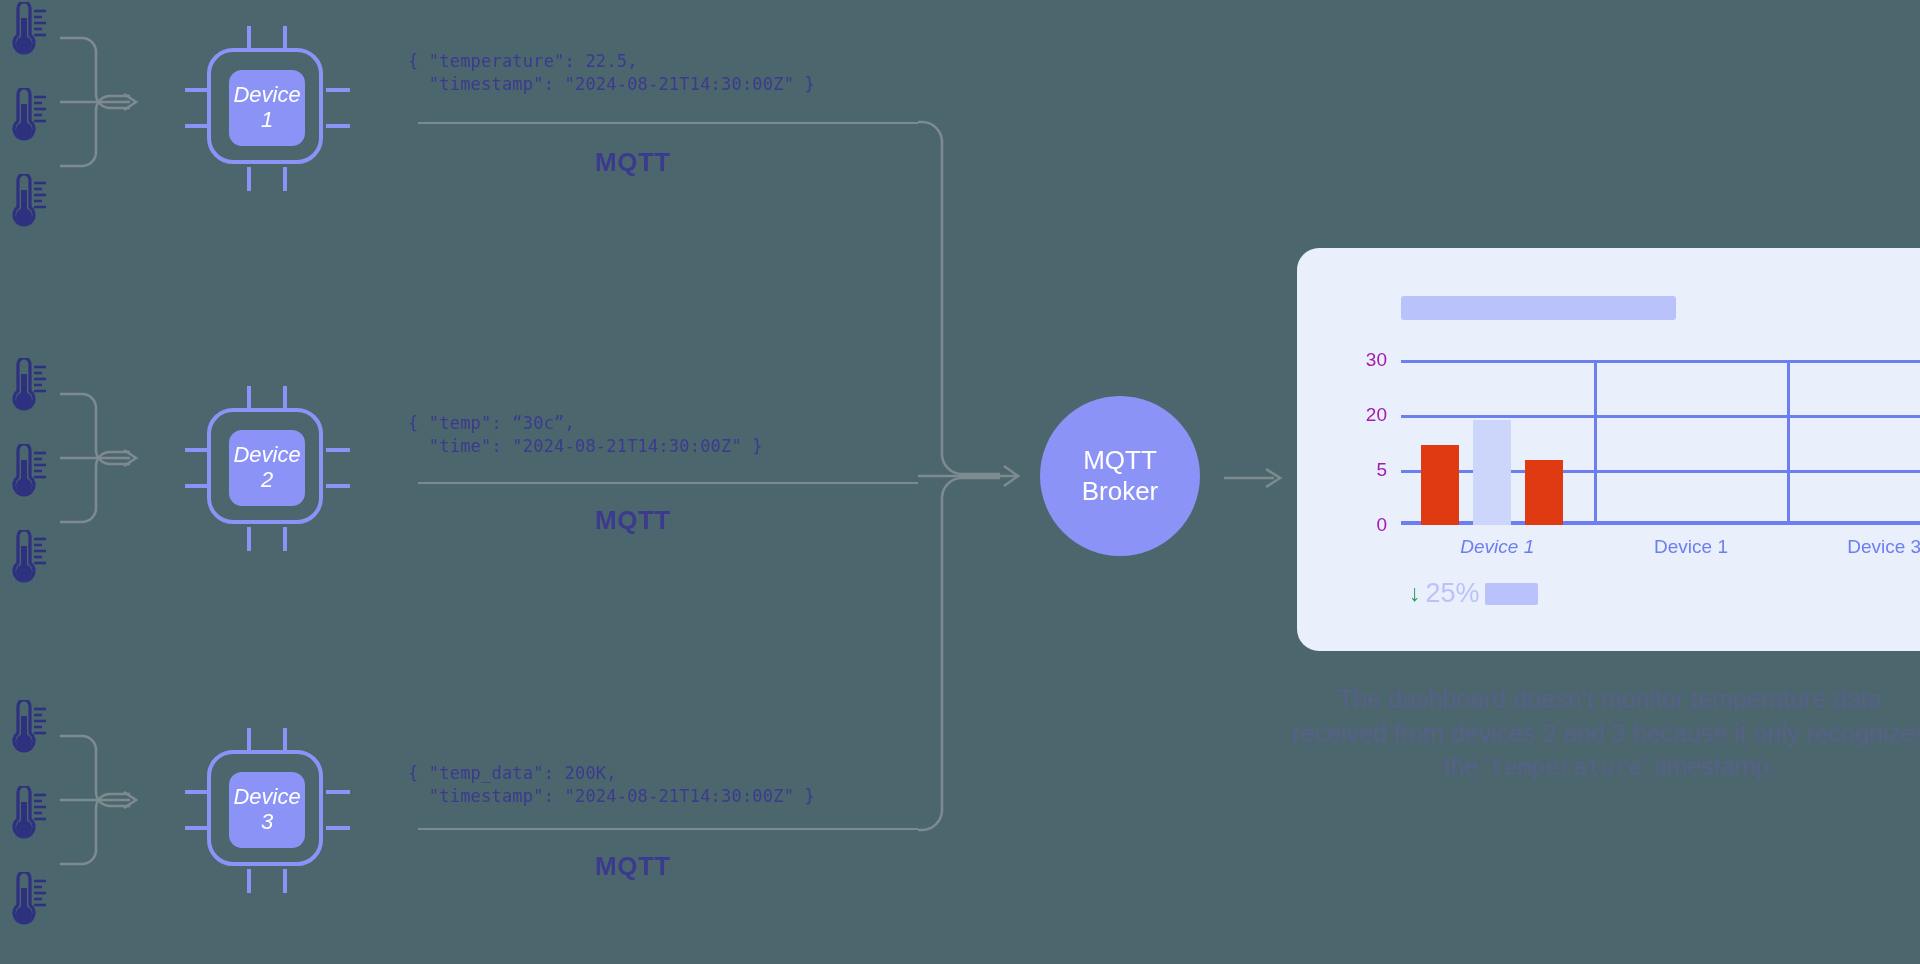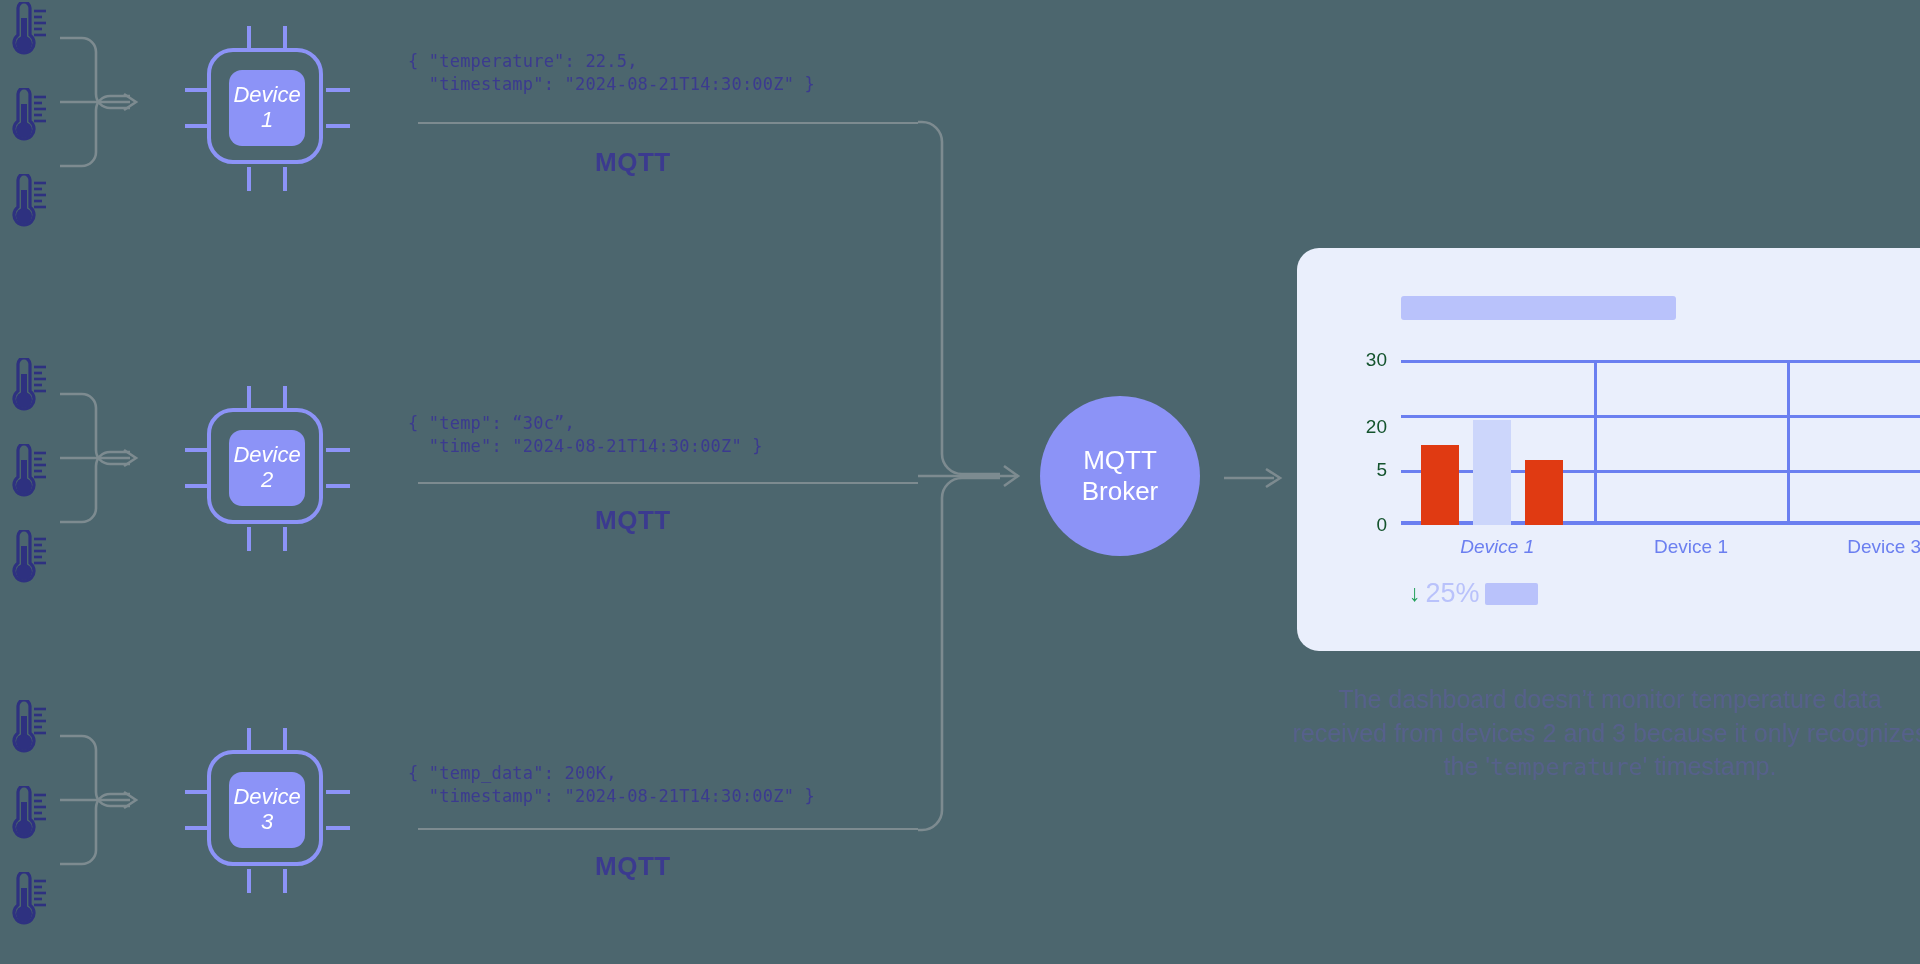--- a/index.html
+++ b/index.html
@@ -63,21 +63,21 @@
     background:#eaeffc;border-radius:22px;
   }
   .dash-titlebar{
     position:absolute;left:104px;top:48px;width:275px;height:24px;
     background:#b9c2fb;border-radius:3px;
   }
   .plot{position:absolute;left:104px;top:112px;width:580px;height:165px;}
   .ytick{
     position:absolute;right:100%;margin-right:14px;
     transform:translateY(-50%);
-    color:#14532d;font-size:19px;text-align:right;
+    color:#a21caf;font-size:19px;text-align:right;
   }
   .gridline{position:absolute;left:0;right:0;height:3px;background:#6b7ff0;}
   .vline{position:absolute;top:0;bottom:0;width:3px;background:#6b7ff0;}
   .baseline{position:absolute;left:0;right:0;bottom:0;height:4px;background:#6b7ff0;}
   .bar{position:absolute;bottom:0;}
   .xlabels{position:absolute;left:104px;top:288px;width:580px;height:26px;}
   .xlabel{position:absolute;transform:translateX(-50%);color:#6b7ff0;font-size:19px;}
   .delta{
     position:absolute;left:112px;top:330px;display:flex;align-items:center;gap:5px;
   }
@@ -335,21 +335,21 @@
     <path d="M44 3 l14 9 l-14 9" fill="none" stroke="#7d8b90" stroke-width="2.6"></path>
   </svg>
 
   <div class="dash">
 
     <div class="dash-titlebar"></div>
 
     <div class="plot">
 
       <span class="ytick" style="top:0%;">30</span>
-      <span class="ytick" style="top:33.3%;margin-top:12px;">20</span>
+      <span class="ytick" style="top:33.3%;">20</span>
       <span class="ytick" style="top:66.6%;">5</span>
       <span class="ytick" style="top:100%;">0</span>
 
       <span class="gridline" style="top:0;"></span>
       <span class="gridline" style="top:33.3%;"></span>
       <span class="gridline" style="top:66.6%;"></span>
       <span class="baseline"></span>
 
       <span class="vline" style="left:33.3%;"></span>
       <span class="vline" style="left:66.6%;"></span>

